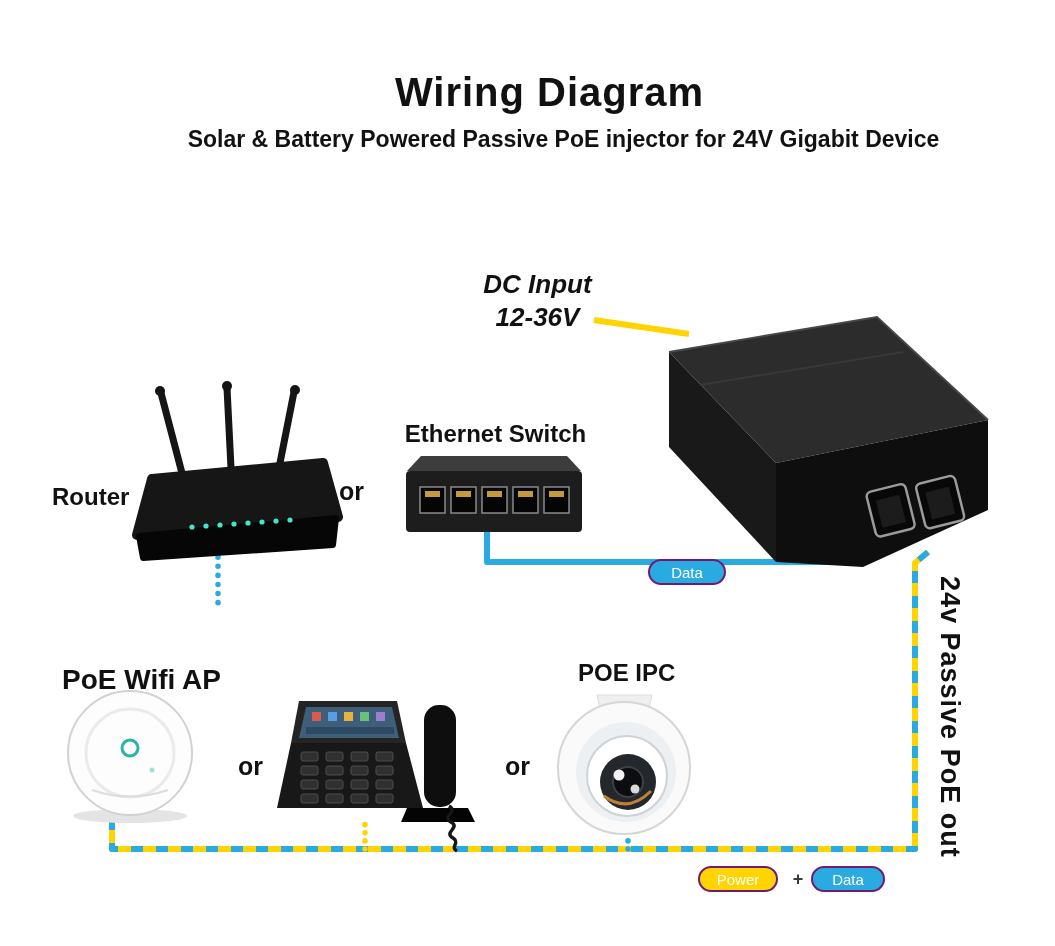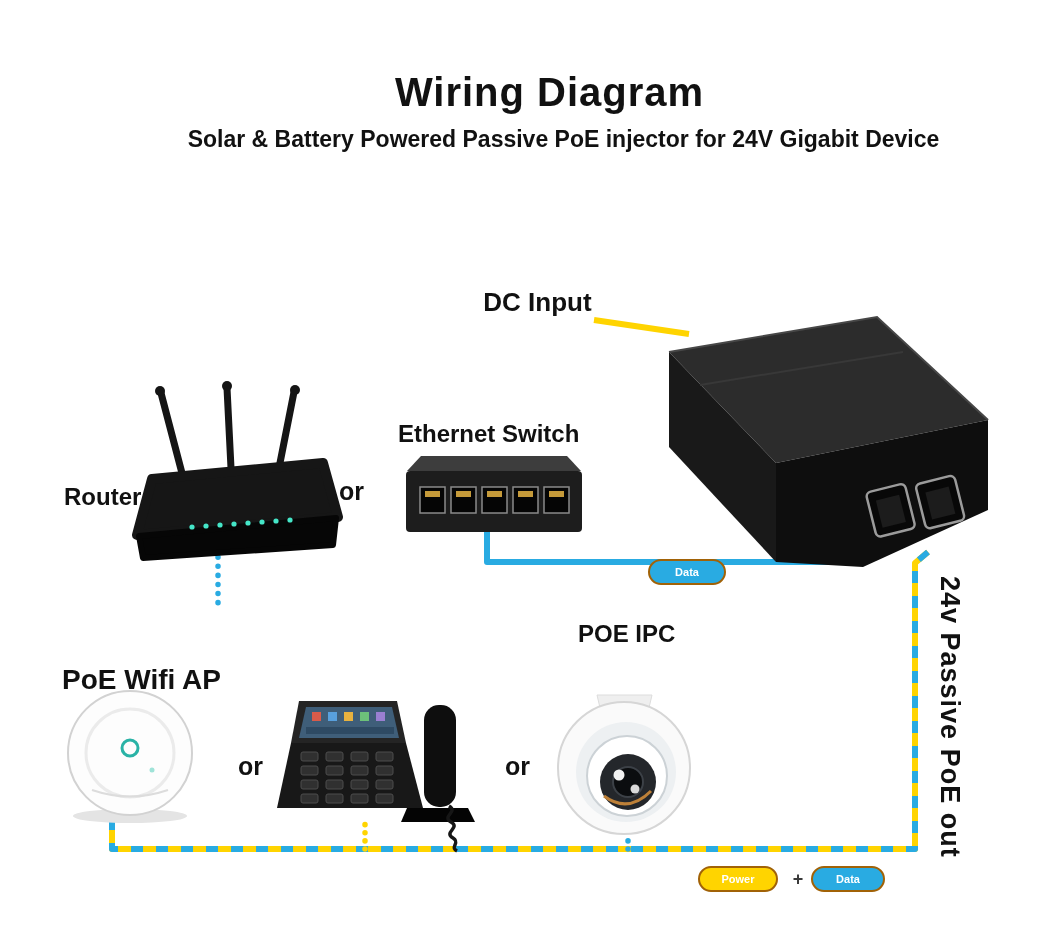--- a/index.html
+++ b/index.html
@@ -3,34 +3,34 @@
 <meta charset="utf-8">
 <style>
   * { margin:0; padding:0; box-sizing:border-box; }
   :root { --data:#29abe2; --power:#ffd400; --text:#111111; --badge-text:#ffffff; }
   body { background:#ffffff; font-family:"Liberation Sans", sans-serif; }
   .canvas { position:relative; width:1055px; height:946px; background:#ffffff; overflow:hidden; }
   .layer { position:absolute; left:0; top:0; }
   .label { position:absolute; color:var(--text,#111); font-weight:800; }
   .title { left:0; top:70px; width:1055px; text-align:center; font-size:40px; letter-spacing:1px;padding-left:44px; }
   .subtitle { left:0; top:126px; width:1055px; text-align:center; font-size:23px;margin-left:36px; }
-  .dc-input { left:445px; top:286px; width:185px; text-align:center; font-size:26px; line-height:33px; }
+  .dc-input { left:445px; top:268px; width:185px; text-align:center; font-size:26px; line-height:33px;font-style:italic; }
   .block { display:block; }
-  .switch-label { left:398px; top:420px; width:195px; font-size:24px; }
-  .router-label { left:52px; top:483px; font-size:24px;margin-left:12px; }
+  .switch-label { left:398px; top:420px; width:195px; text-align:center; font-size:24px; }
+  .router-label { left:52px; top:483px; font-size:24px; }
   .or-1 { left:339px; top:477px; font-size:25px; }
   .ap-label { left:62px; top:664px; font-size:28px; }
   .phone-label { left:294px; top:664px; font-size:24px; }
-  .ipc-label { left:578px; top:620px; font-size:24px; }
+  .ipc-label { left:578px; top:659px; font-size:24px; }
   .or-2 { left:238px; top:752px; font-size:25px; }
   .or-3 { left:505px; top:752px; font-size:25px; }
   .poe-out-label { left:934px; top:576px; font-size:27px; writing-mode:vertical-rl; white-space:nowrap; letter-spacing:1px; }
   .pill { position:absolute; display:flex; align-items:center; justify-content:center;
-          color:var(--badge-text,#fff); font-weight:700; font-size:11px;
-          border-radius:14px; border:2px solid #a16207; }
+          color:var(--badge-text,#fff); font-weight:400; font-size:15px;
+          border-radius:14px; border:2px solid #701a75; }
   .pill-data-top { left:648px; top:559px; width:78px; height:26px; background:var(--data,#29abe2); }
   .pill-power { left:698px; top:866px; width:80px; height:26px; background:var(--power,#ffd400); }
   .plus-label { left:786px; top:865px; width:24px; height:28px; display:flex; align-items:center; justify-content:center; font-size:18px; color:#3a3a3a; }
   .pill-data-bottom { left:811px; top:866px; width:74px; height:26px; background:var(--data,#29abe2); }
 </style>
 </head>
 <body>
 
 <div class="canvas">
 
@@ -170,20 +170,21 @@
       <circle cx="619" cy="775" r="5.5" fill="#f2f2f2"></circle>
       <circle cx="635" cy="789" r="4.5" fill="#d9d9d9"></circle>
     </g>
   </svg>
 
   <div class="label title">Wiring Diagram</div>
   <div class="label subtitle">Solar &amp; Battery Powered Passive PoE injector for 24V Gigabit Device</div>
 
   <div class="label dc-input">
     <span class="block">DC Input</span>
+    <span class="block">12-36V</span>
   </div>
 
   <div class="label router-label">Router</div>
   <div class="label or-1">or</div>
   <div class="label switch-label">Ethernet Switch</div>
 
   <div class="pill pill-data-top">Data</div>
 
   <div class="label poe-out-label">24v Passive PoE out</div>
 

